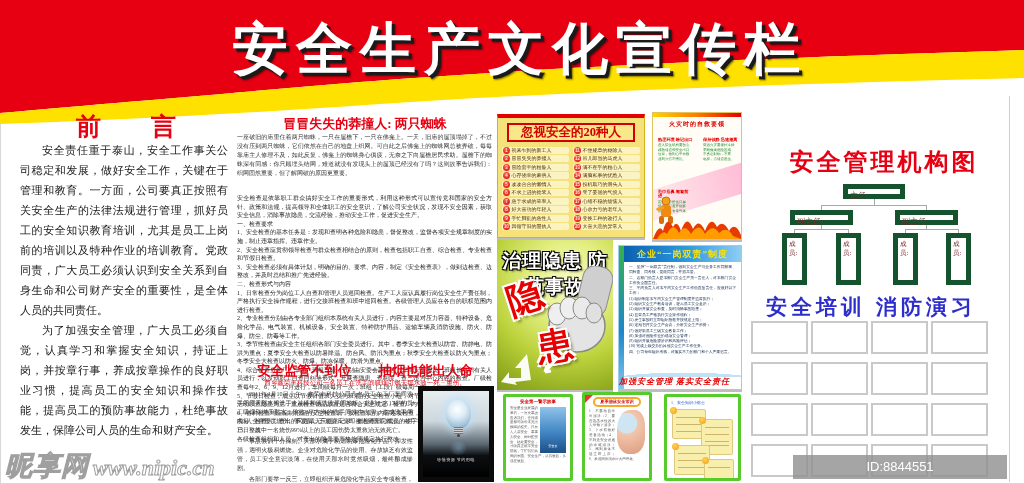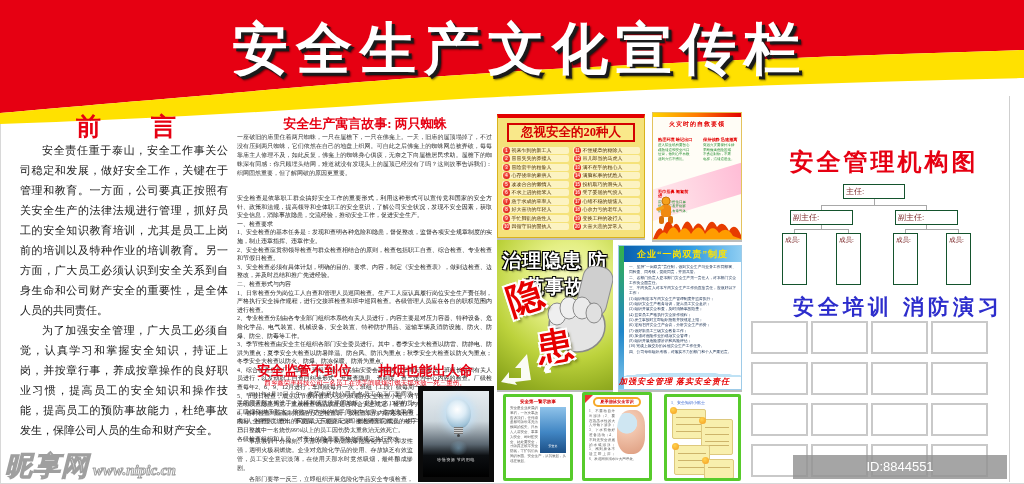--- a/index.html
+++ b/index.html
@@ -112,57 +112,57 @@
     background:radial-gradient(circle at 35% 30%,#cfe6f2 0 28%,#f2c6ae 30%,#e0a184 90%);}
   #gc3 .hd{color:#2255cc;font-size:4px;margin:3px 4px 1px;}
   .note{position:absolute;background:#f8efad;border:1px solid #ddc87e;border-radius:2px;}
   .note::before{content:"";position:absolute;left:-3px;top:-3px;width:7px;height:7px;border-radius:50%;
     background:radial-gradient(circle at 40% 35%,#ffd24d,#f49b20);}
   .note i{display:block;margin:4px 3px 0;height:calc(100% - 8px);
     background:repeating-linear-gradient(#f8efad 0 3px,#cdb46a 3px 3.6px);}
   
   #org-title{left:758px;top:146px;width:252px;text-align:center;color:#e60012;
     font-size:24px;font-weight:bold;letter-spacing:3px;}
-  .obox{position:absolute;background:#fff;border:1px solid #14532d;color:#7c2a2a;
+  .obox{position:absolute;background:#fff;border:5px solid #14532d;color:#7c2a2a;
     font-size:8px;padding:1px 2px;}
   .obox.mem{font-size:6.5px;padding:2px 1px 0 2px;}
   .oline{position:absolute;background:#a8a8a8;}
-  #tr-title,#dr-title{color:#2d2dcc;font-size:21px;font-weight:bold;letter-spacing:4px;margin-left:27px;}
+  #tr-title,#dr-title{color:#2d2dcc;font-size:21px;font-weight:bold;letter-spacing:4px;}
   #tr-title{left:766px;top:293px;}
   #dr-title{left:876px;top:293px;}
   #photo-grid{left:751px;top:321px;display:grid;grid-template-columns:repeat(4,57px);
     grid-auto-rows:33px;gap:8px 3px;}
   .ph{border:2px solid #c9c9c9;background:#fff;}
   #redge{left:1009px;top:96px;width:1px;height:386px;background:#cfcfcf;}
   
   #wm-nipic{left:5px;top:448px;z-index:5;font-style:italic;font-weight:bold;white-space:nowrap;
     color:rgba(255,255,255,.25);-webkit-text-stroke:1px #9f9f9f;}
   #wm-nipic .cn{font-size:27px;letter-spacing:1px;}
-  #wm-nipic .url{font-size:15px;margin-top:38px;}
+  #wm-nipic .url{font-size:22px;margin-top:38px;}
   #wm-id{left:793px;top:455px;width:214px;height:24px;z-index:5;background:rgba(145,145,145,.82);
     color:#fff;font-family:"Liberation Sans",sans-serif;font-size:13px;text-align:center;line-height:24px;}
 </style>
 </head>
 <body>
 
 <div id="board">
 
   <svg id="hdr-svg" width="1024" height="135">
     <path d="M0,0 H1024 V50 C820,56 560,66 360,82 C220,94 90,105 0,113 Z" fill="#e60012"></path>
     <path d="M0,113 C90,105 220,94 360,82 C560,66 820,56 1024,50 V78 C800,83 560,92 380,104 C240,114 100,121 0,124 Z" fill="#ffe100"></path>
   </svg>
   <div id="hdr-title">安全生产文化宣传栏</div>
 
   <div class="abs" id="pre-title">前　　言</div>
   <div class="abs" id="pre-body">
-    <p>安全责任重于泰山，安全工作事关公司稳定和发展，做好安全工作，关键在于管理和教育。一方面，公司要真正按照有关安全生产的法律法规进行管理，抓好员工的安全知识教育培训，尤其是员工上岗前的培训以及特种作业的培训教育。另一方面，广大员工必须认识到安全关系到自身生命和公司财产安全的重要性，是全体人员的共同责任。</p>
+    <p>安全责任重于泰山，安全工作事关公司稳定和发展，做好安全工作，关键在于管理和教育。一方面，公司要真正按照有关安全生产的法律法规进行管理，抓好员工的安全知识教育培训，尤其是员工上岗前的培训以及特种作业的培训教育。党政同责，广大员工必须认识到安全关系到自身生命和公司财产安全的重要性，是全体人员的共同责任。</p>
     <p>为了加强安全管理，广大员工必须自觉，认真学习和掌握安全知识，持证上岗，并按章行事，养成按章操作的良好职业习惯，提高员工的安全知识和操作技能，提高员工的预防事故能力，杜绝事故发生，保障公司人员的生命和财产安全。</p>
   </div>
 
-  <div class="abs red-h" id="story-title">安全生产寓言故事: 两只蜘蛛</div>
+  <div class="abs red-h" id="story-title">冒冒失失的莽撞人: 两只蜘蛛</div>
   <div class="abs" id="story-body">一座破旧的庙里住着两只蜘蛛，一只在屋檐下，一只在佛龛上。一天，旧庙的屋顶塌掉了，不过没有压到两只蜘蛛，它们依然在自己的地盘上织网。可自此之后佛龛上的蜘蛛网总被弄破，每每靠庙主人修理不及，如此反复，佛龛上的蜘蛛身心俱疲，无奈之下向屋檐居民求助。屋檐下的蜘蛛深有同感：你只顾埋头结网，难道就没有发现头上的屋顶已经没有了吗？这则故事告诉我们：织网固然重要，但了解网破的原因更重要。</div>
   <div class="abs" id="insp-body">安全检查是依靠职工群众搞好安全工作的重要形式，利用这种形式可以宣传党和国家的安全方针、政策和法规，提高领导和全体职工的安全意识，了解公司安全状况，发现不安全因素，获取安全信息，消除事故隐患，交流经验，推动安全工作，促进安全生产。
 一、检查要求
 1、安全检查的基本任务是：发现和查明各种危险和隐患，督促整改，监督各项安全规章制度的实施，制止违章指挥、违章作业。
 2、安全检查应贯彻领导检查与群众检查相结合的原则，检查包括职工自查、综合检查、专业检查和节假日检查。
 3、安全检查必须有具体计划，明确的目的、要求、内容，制定《安全检查表》，做到边检查、边整改，并及时总结和推广先进经验。
 二、检查形式与内容
 1、日常检查分为岗位工人自查和管理人员巡回检查。生产工人应认真履行岗位安全生产责任制，严格执行安全操作规程，进行交接班检查和班中巡回检查。各级管理人员应在各自的职权范围内进行检查。
 2、专业检查分别由各专业部门组织本系统有关人员进行，内容主要是对压力容器、特种设备、危险化学品、电气装置、机械设备、安全装置、特种防护用品、运输车辆及消防设施、防火、防爆、防尘、防毒等工作。
 3、季节性检查由安全主任组织各部门安全委员进行。其中，春季安全大检查以防雷、防静电、防洪为重点；夏季安全大检查以防暑降温、防台风、防汛为重点；秋季安全大检查以防火为重点；冬季安全大检查以防火、防爆、防冻保暖、防滑为重点。

